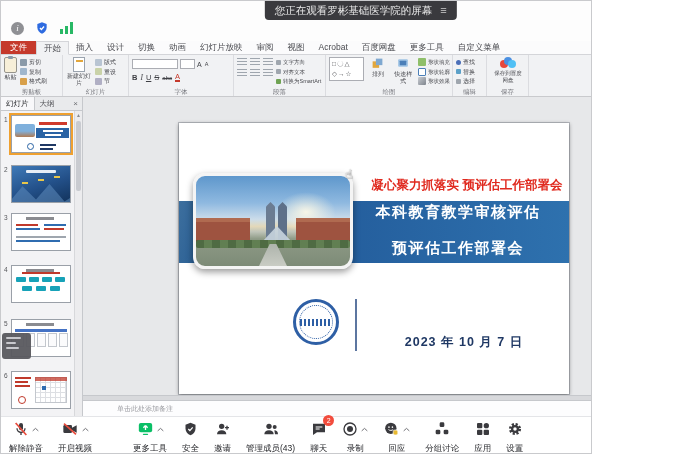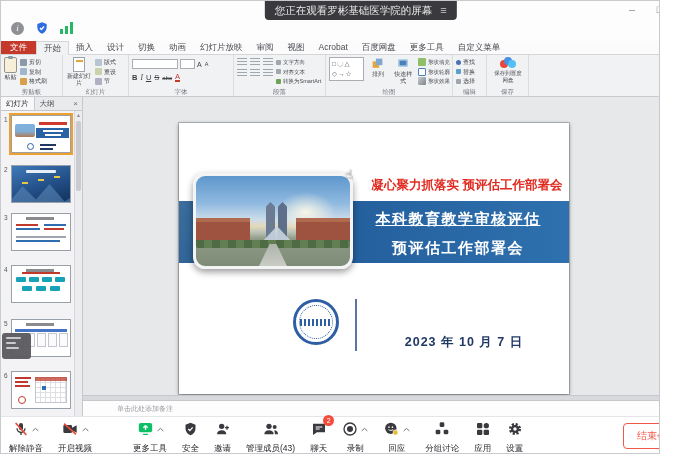--- a/index.html
+++ b/index.html
@@ -1,18 +1,18 @@
 <!DOCTYPE html>
 <html><head>
 <meta charset="utf-8">
 <style>
   * { margin:0; padding:0; box-sizing:border-box; }
   html,body { width:700px; height:454px; }
   body { font-family:"Liberation Sans","DejaVu Sans",sans-serif; background:#fff; }
-  #app { position:relative; width:660px; height:454px; overflow:hidden; background:#fff; border:1px solid #C9CACD; }
+  #app { position:relative; width:592px; height:454px; overflow:hidden; background:#fff; border:1px solid #C9CACD; }
 
   
   .titlebar { position:absolute; left:0; top:0; width:700px; height:40px; background:#FDFDFD; }
   .winctrls { position:absolute; right:6px; top:0; display:flex; gap:14px; color:#8A8A8E; font-size:11px; line-height:16px; }
   .winctrls span { width:14px; text-align:center; cursor:default; }
   .banner { position:absolute; left:50%; transform:translateX(2%); margin-left:-90px; top:0; background:#3A3A3E; color:#E8E8E8; font-size:10.5px; height:19px; line-height:19px; padding:0 10px; border-radius:0 0 4px 4px; display:flex; align-items:center; gap:8px; white-space:nowrap; }
   .banner .menu-glyph { font-size:11px; color:#CFCFCF; }
   .status-left { position:absolute; left:10px; top:19px; display:flex; align-items:center; gap:11px; height:16px; }
   .info-dot { width:13px; height:13px; border-radius:50%; background:#8F9094; color:#fff; font-size:9px; font-style:italic; text-align:center; line-height:13px; font-family:"Liberation Serif",serif; }
   .status-right { position:absolute; right:10px; top:19px; display:flex; align-items:center; gap:7px; font-size:10.5px; color:#3A3A3E; height:16px; }
@@ -115,21 +115,21 @@
   .canvas-area { position:absolute; left:82px; top:96px; width:608px; height:303px; }
   .cscroll { position:absolute; right:0; top:0; width:10px; height:303px; background:#EFEFF1; border-left:1px solid #D8D9DC; }
   .cscroll .arr { display:block; text-align:center; font-size:6px; color:#85868B; line-height:12px; }
   .cscroll .cthumb { position:absolute; left:1px; right:1px; top:13px; height:90px; background:#CFD2D6; border-radius:2px; }
 
   .slide { position:absolute; left:96px; top:26px; width:390px; height:271px; background:#fff; box-shadow:0 1px 4px rgba(0,0,0,.45), 0 0 0 1px #B9BCC2; }
   .band { position:absolute; left:0; top:78px; width:100%; height:62px; background:linear-gradient(90deg,#174F89 0%,#235C9B 35%,#2E71AE 100%); }
   .band::before { content:""; position:absolute; left:0; top:0; width:70px; height:100%; background:linear-gradient(105deg,#3D6F9E 0%,rgba(61,111,158,0) 80%); }
   .headline { position:absolute; left:190px; top:54px; width:196px; font-size:12.5px; font-weight:bold; color:#E02A1F; white-space:nowrap; text-align:center; }
   .stitle { position:absolute; left:176px; width:206px; text-align:center; color:#fff; font-weight:bold; font-size:15px; letter-spacing:1.5px; white-space:nowrap; }
-  .stitle.l1 { top:87px;text-decoration:underline; } .stitle.l2 { top:116px; }
+  .stitle.l1 { top:80px; } .stitle.l2 { top:116px; }
   .photo { position:absolute; left:14px; top:50px; width:160px; height:96px; border-radius:12px; border:3px solid #F4F4F4; box-shadow:0 3px 7px rgba(0,0,0,.4); overflow:hidden;
     background:linear-gradient(180deg,#5E97CC 0%,#8FB9E0 30%,#CBDCEA 48%,#E3D8B9 56%,#BFC4B8 62%,#8E9A86 70%,#7D8B77 100%); }
   .photo i { position:absolute; }
   .photo .sun { left:52%; top:18%; width:60px; height:40px; background:radial-gradient(ellipse at center,rgba(255,250,230,.9),rgba(255,250,230,0) 70%); }
   .photo .tw1 { left:70px; top:26px; width:9px; height:38px; background:#6B7C92; clip-path:polygon(50% 0,100% 12%,100% 100%,0 100%,0 12%); }
   .photo .tw2 { left:82px; top:26px; width:9px; height:38px; background:#5E7089; clip-path:polygon(50% 0,100% 12%,100% 100%,0 100%,0 12%); }
   .photo .pyr { left:66px; top:50px; width:30px; height:16px; background:#C8D4DE; clip-path:polygon(50% 0,100% 100%,0 100%); opacity:.9; }
   .photo .bl { left:-4px; top:42px; width:58px; height:26px; background:#9E5340; box-shadow:inset 0 -4px 0 #7E4030, inset 0 4px 0 #B06A50; }
   .photo .br { right:-4px; top:42px; width:58px; height:26px; background:#9E5340; box-shadow:inset 0 -4px 0 #7E4030, inset 0 4px 0 #B06A50; }
   .photo .trees { left:0; top:64px; width:100%; height:8px; background:repeating-linear-gradient(90deg,#4F6B43 0 8px,#617F52 8px 16px); border-radius:2px; }

